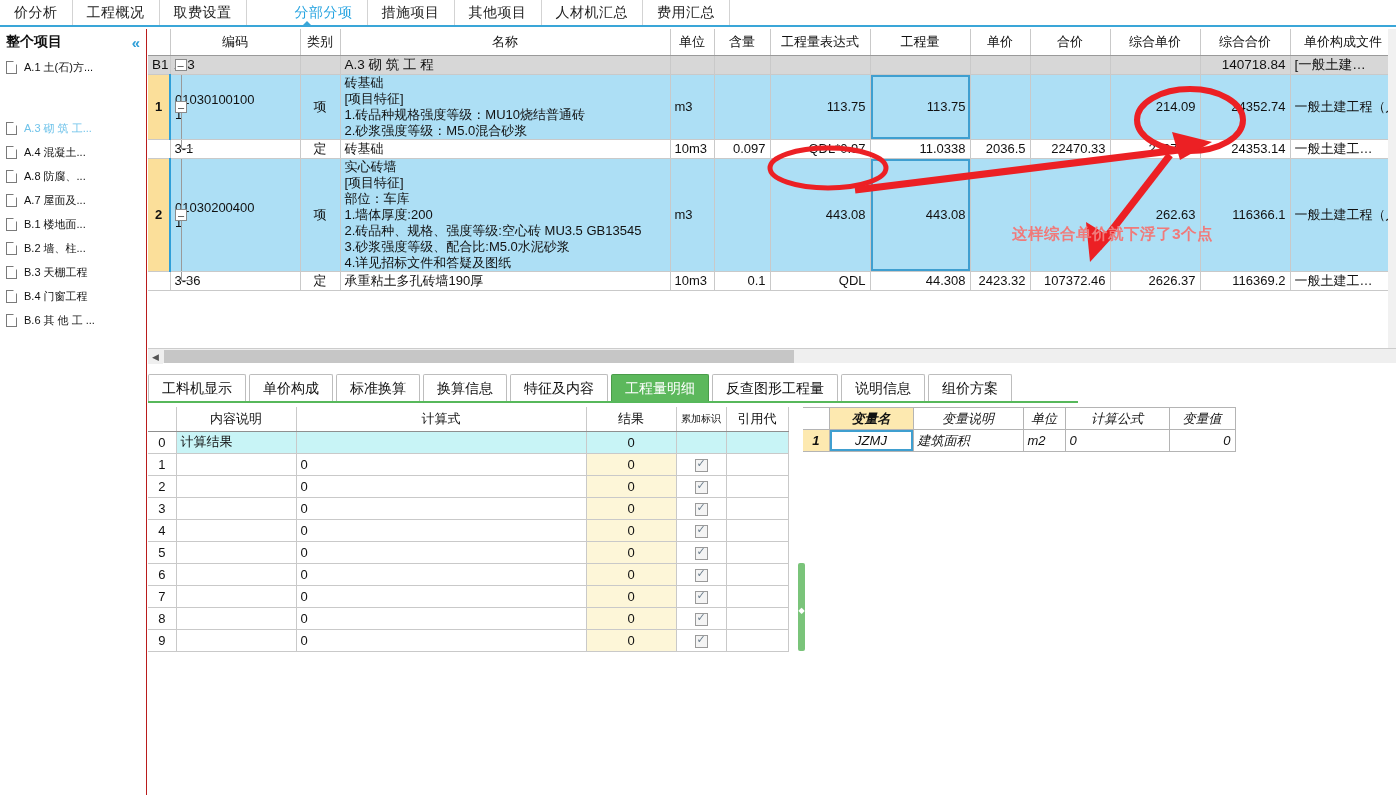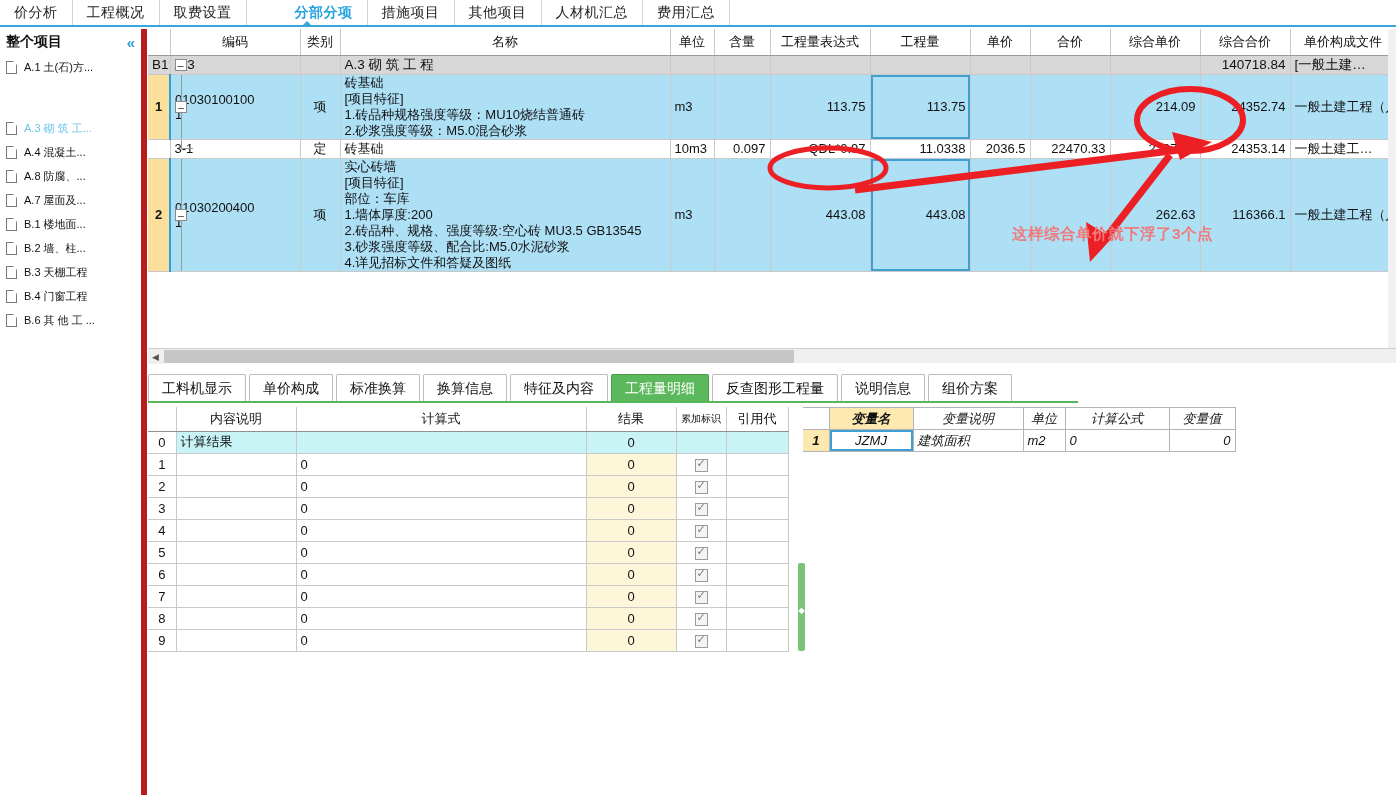--- a/index.html
+++ b/index.html
@@ -18,31 +18,31 @@
     border-bottom: 2px solid #3aa6d8;
     display: flex; align-items: stretch;
   }
   #top-tabs .ttab {
     display: flex; align-items: center; justify-content: center;
     padding: 0 14px; font-size: 14px; color: #222;
     border-right: 1px solid #d3d3d3; position: relative;
     white-space: nowrap; letter-spacing: .5px;
   }
   #top-tabs .ttab:first-child { border-left: none; }
-  #top-tabs .ttab.active { color: #25a3e0; font-weight: bold; padding-left: 48px; }
+  #top-tabs .ttab.active { color: #25a3e0; font-weight: normal; padding-left: 48px; }
   #top-tabs .ttab.active:after {
     content: ""; position: absolute; left: 50%; bottom: -2px;
     margin-left: -6px; width: 0; height: 0;
     border-left: 6px solid transparent; border-right: 6px solid transparent;
     border-bottom: 6px solid #3aa6d8;
   }
   
   #sidebar {
     position: absolute; left: 0; top: 29px; width: 147px; height: 766px;
-    background: #ffffff; border-right: 6px solid #b91c1c;
+    background: #ffffff; border-right: 1px solid #b91c1c;
     overflow: hidden;
   }
   #sidebar-head {
     display: flex; align-items: center; justify-content: space-between;
     padding: 4px 6px 4px 6px; font-size: 14px; color: #111; font-weight: bold;
   }
   #sidebar-head .collapse { color: #2f9fd8; font-size: 15px; cursor: pointer; }
   .tree-item {
     display: flex; align-items: center; height: 24px; padding-left: 6px;
     font-size: 11px; color: #111; white-space: nowrap; overflow: hidden;
@@ -339,20 +339,37 @@
           <td>m3</td>
           <td class="num"></td>
           <td class="num">443.08</td>
           <td class="num qty-cell">443.08</td>
           <td class="num"></td>
           <td class="num"></td>
           <td class="num">262.63</td>
           <td class="num">116366.1</td>
           <td class="wrap">一般土建工程（人工调整计入差价）</td>
         </tr>
+        <tr>
+          <td class="idx"></td>
+          <td class="subline"><span></span>3-36</td>
+          <td class="ctr">定</td>
+          <td class="wrap">
+            <div>承重粘土多孔砖墙190厚</div>
+          </td>
+          <td>10m3</td>
+          <td class="num">0.1</td>
+          <td class="num">QDL</td>
+          <td class="num">44.308</td>
+          <td class="num">2423.32</td>
+          <td class="num">107372.46</td>
+          <td class="num">2626.37</td>
+          <td class="num">116369.2</td>
+          <td class="">一般土建工…</td>
+        </tr>
       </tbody>
   </table>
 </div>
 <div id="rside"></div>
 
 <div id="hscroll">
   <div class="larr">◀</div>
   <div class="thumb"></div>
 </div>
 

